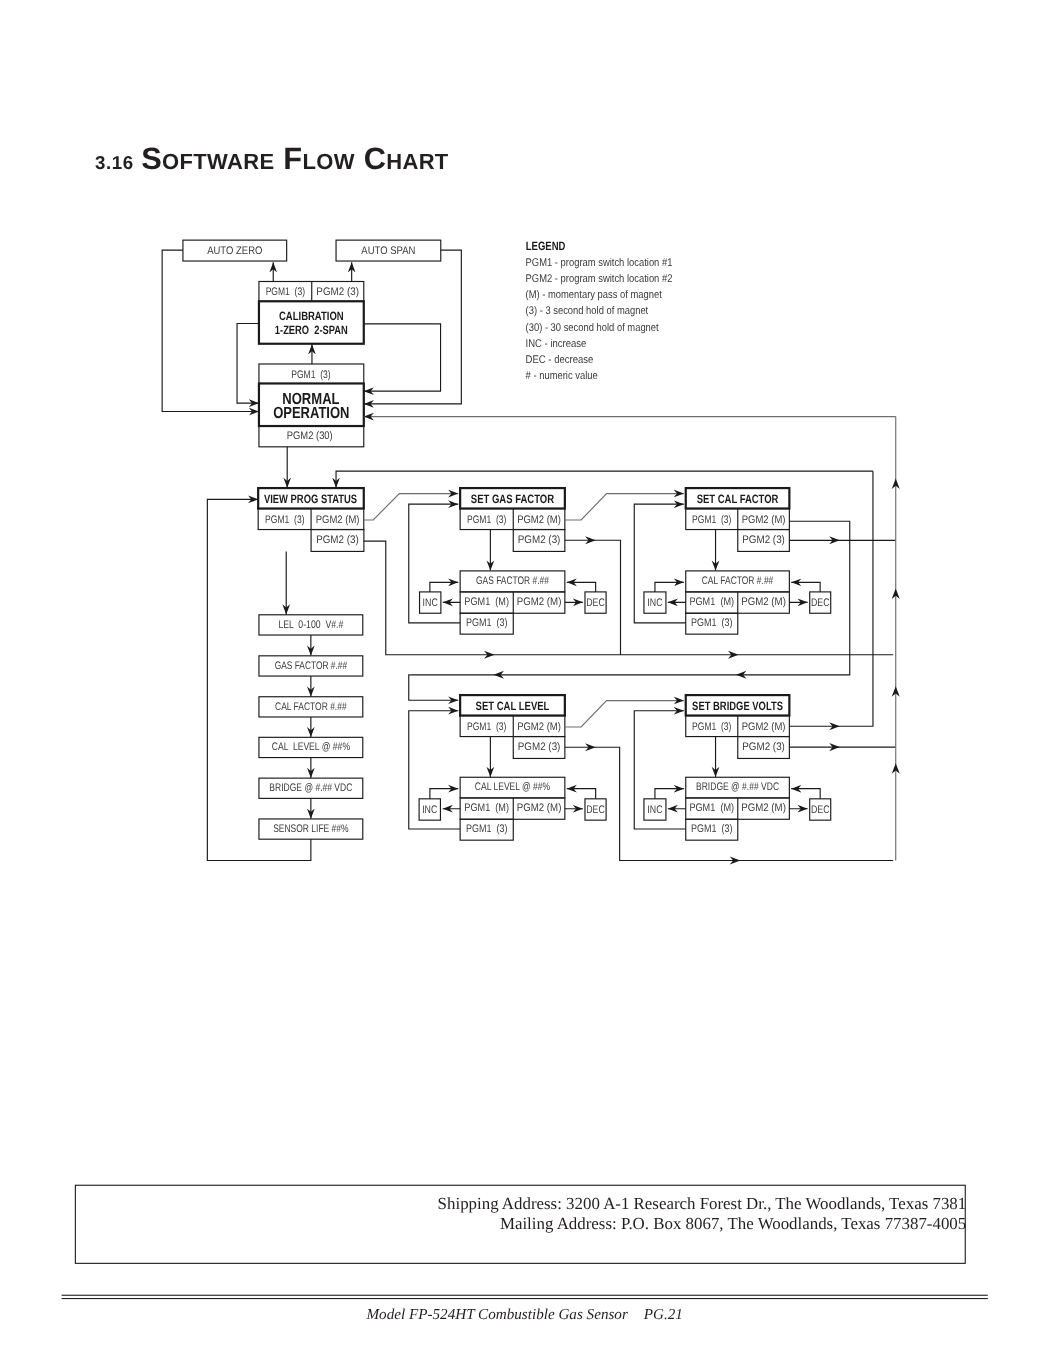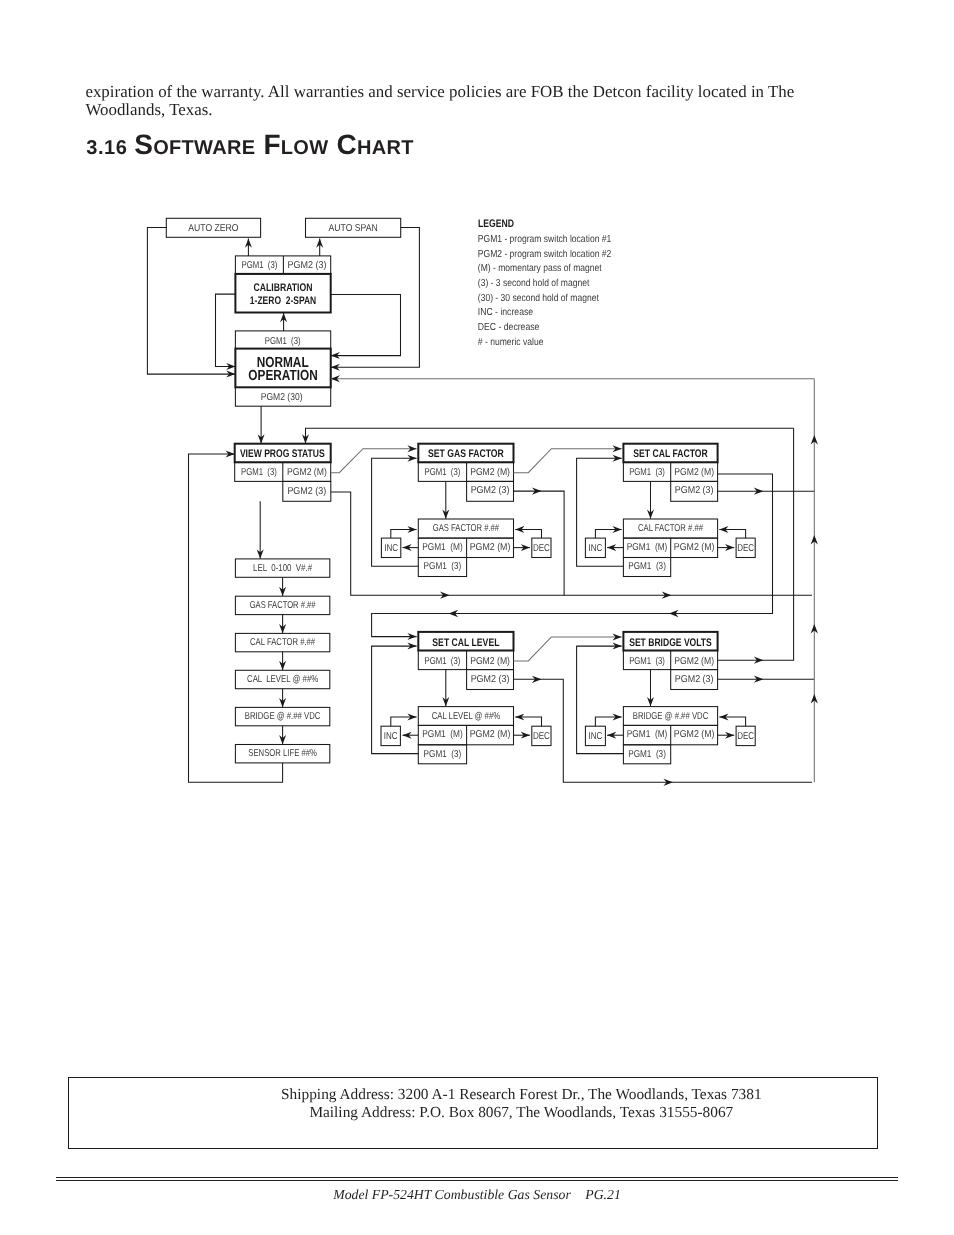--- a/index.html
+++ b/index.html
@@ -2,40 +2,36 @@
 <html><head>
 <meta charset="utf-8">
 <title>Detcon FP-524HT Manual — Software Flow Chart</title>
 <style>
   html,body{margin:0;padding:0;background:#fff;-webkit-font-smoothing:antialiased;text-rendering:geometricPrecision;}
   body{width:954px;height:1235px;overflow:hidden;font-family:"Liberation Serif",serif;color:#1a1a1a;}
   .page{position:relative;width:954px;height:1235px;background:#ffffff;filter:grayscale(0%);}
   .body-text{position:absolute;left:85.4px;top:83.2px;width:720px;font-size:16.92px;line-height:17.62px;color:#231f20;}
   .body-text p{margin:0;}
   .sect-head{position:absolute;left:86.3px;top:128.5px;font-family:"Liberation Sans",sans-serif;font-weight:bold;color:#231f20;white-space:nowrap;}
-  .sect-head .num{font-size:20.0px;letter-spacing:0.55px;text-align:right;}
+  .sect-head .num{font-size:17px;letter-spacing:0.55px;text-align:right;}
   .sect-head .ttl{font-size:28px;font-variant:small-caps;letter-spacing:0.3px;margin-left:6.8px;}
   svg{display:block;position:absolute;left:0;top:0;}
   .addr-box{position:absolute;left:68.3px;top:1076.6px;width:810.1px;height:72.3px;border:1.6px solid #1a1a1a;box-sizing:border-box;}
-  .addr-lines{position:absolute;left:68.3px;top:1086.4px;width:810.1px;text-align:center;font-size:15.35px;line-height:17.85px;color:#231f20;padding-left:48px;}
+  .addr-lines{position:absolute;left:68.3px;top:1086.4px;width:810.1px;text-align:right;font-size:15.35px;line-height:17.85px;color:#231f20;}
   .rule{position:absolute;left:55.8px;width:842.3px;background:#231f20;}
   .rule.r1{top:1176.5px;height:1.6px;}
   .rule.r2{top:1179.6px;height:1.6px;}
   .footer{position:absolute;left:0;top:1186.6px;width:954px;text-align:center;font-style:italic;font-size:13.78px;color:#231f20;}
   .footer .gap{display:inline-block;width:14.5px;}
 </style>
 </head>
 <body>
 
 <div class="page">
 
-  <div class="body-text">
-    <p>expiration of the warranty. All warranties and service policies are FOB the Detcon facility located in The</p>
-    <p>Woodlands, Texas.</p>
-  </div>
 
   <div class="sect-head">
     <span class="num">3.16</span><span class="ttl">Software Flow Chart</span>
   </div>
 
 <svg class="diagram" width="954" height="1235" viewBox="0 0 954 1235" font-family="Liberation Sans, sans-serif">
 <defs>
 <marker id="ah" viewBox="0 0 10 8" refX="9.6" refY="4" markerWidth="9.6" markerHeight="8" orient="auto" markerUnits="userSpaceOnUse">
           <path d="M9.6,4 L0,0.35 L3.1,4 L0,7.65 Z" fill="#1a1a1a"></path>
         </marker>
@@ -237,21 +233,21 @@
 <text xml:space="preserve" x="477.8" y="285.9" font-size="10.2" fill="#3a3a3a" textLength="111.5" lengthAdjust="spacingAndGlyphs">(3) - 3 second hold of magnet</text>
 <text xml:space="preserve" x="477.8" y="300.5" font-size="10.2" fill="#3a3a3a" textLength="121.0" lengthAdjust="spacingAndGlyphs">(30) - 30 second hold of magnet</text>
 <text xml:space="preserve" x="477.8" y="315.2" font-size="10.2" fill="#3a3a3a" textLength="55.3" lengthAdjust="spacingAndGlyphs">INC - increase</text>
 <text xml:space="preserve" x="477.8" y="329.9" font-size="10.2" fill="#3a3a3a" textLength="61.6" lengthAdjust="spacingAndGlyphs">DEC - decrease</text>
 <text xml:space="preserve" x="477.8" y="344.5" font-size="10.2" fill="#3a3a3a" textLength="65.6" lengthAdjust="spacingAndGlyphs"># - numeric value</text>
 </svg>
 
   <div class="addr-box"></div>
   <div class="addr-lines">
     <div>Shipping Address: 3200 A-1 Research Forest Dr., The Woodlands, Texas 7381</div>
-    <div>Mailing Address: P.O. Box 8067, The Woodlands, Texas 31555-8067</div>
+    <div>Mailing Address: P.O. Box 8067, The Woodlands, Texas 77387-4005</div>
   </div>
 
   <div class="rule r1"></div>
   <div class="rule r2"></div>
   <div class="footer">
     <span>Model FP-524HT Combustible Gas Sensor</span><span class="gap"></span><span>PG.21</span>
   </div>
 
 </div>
 

